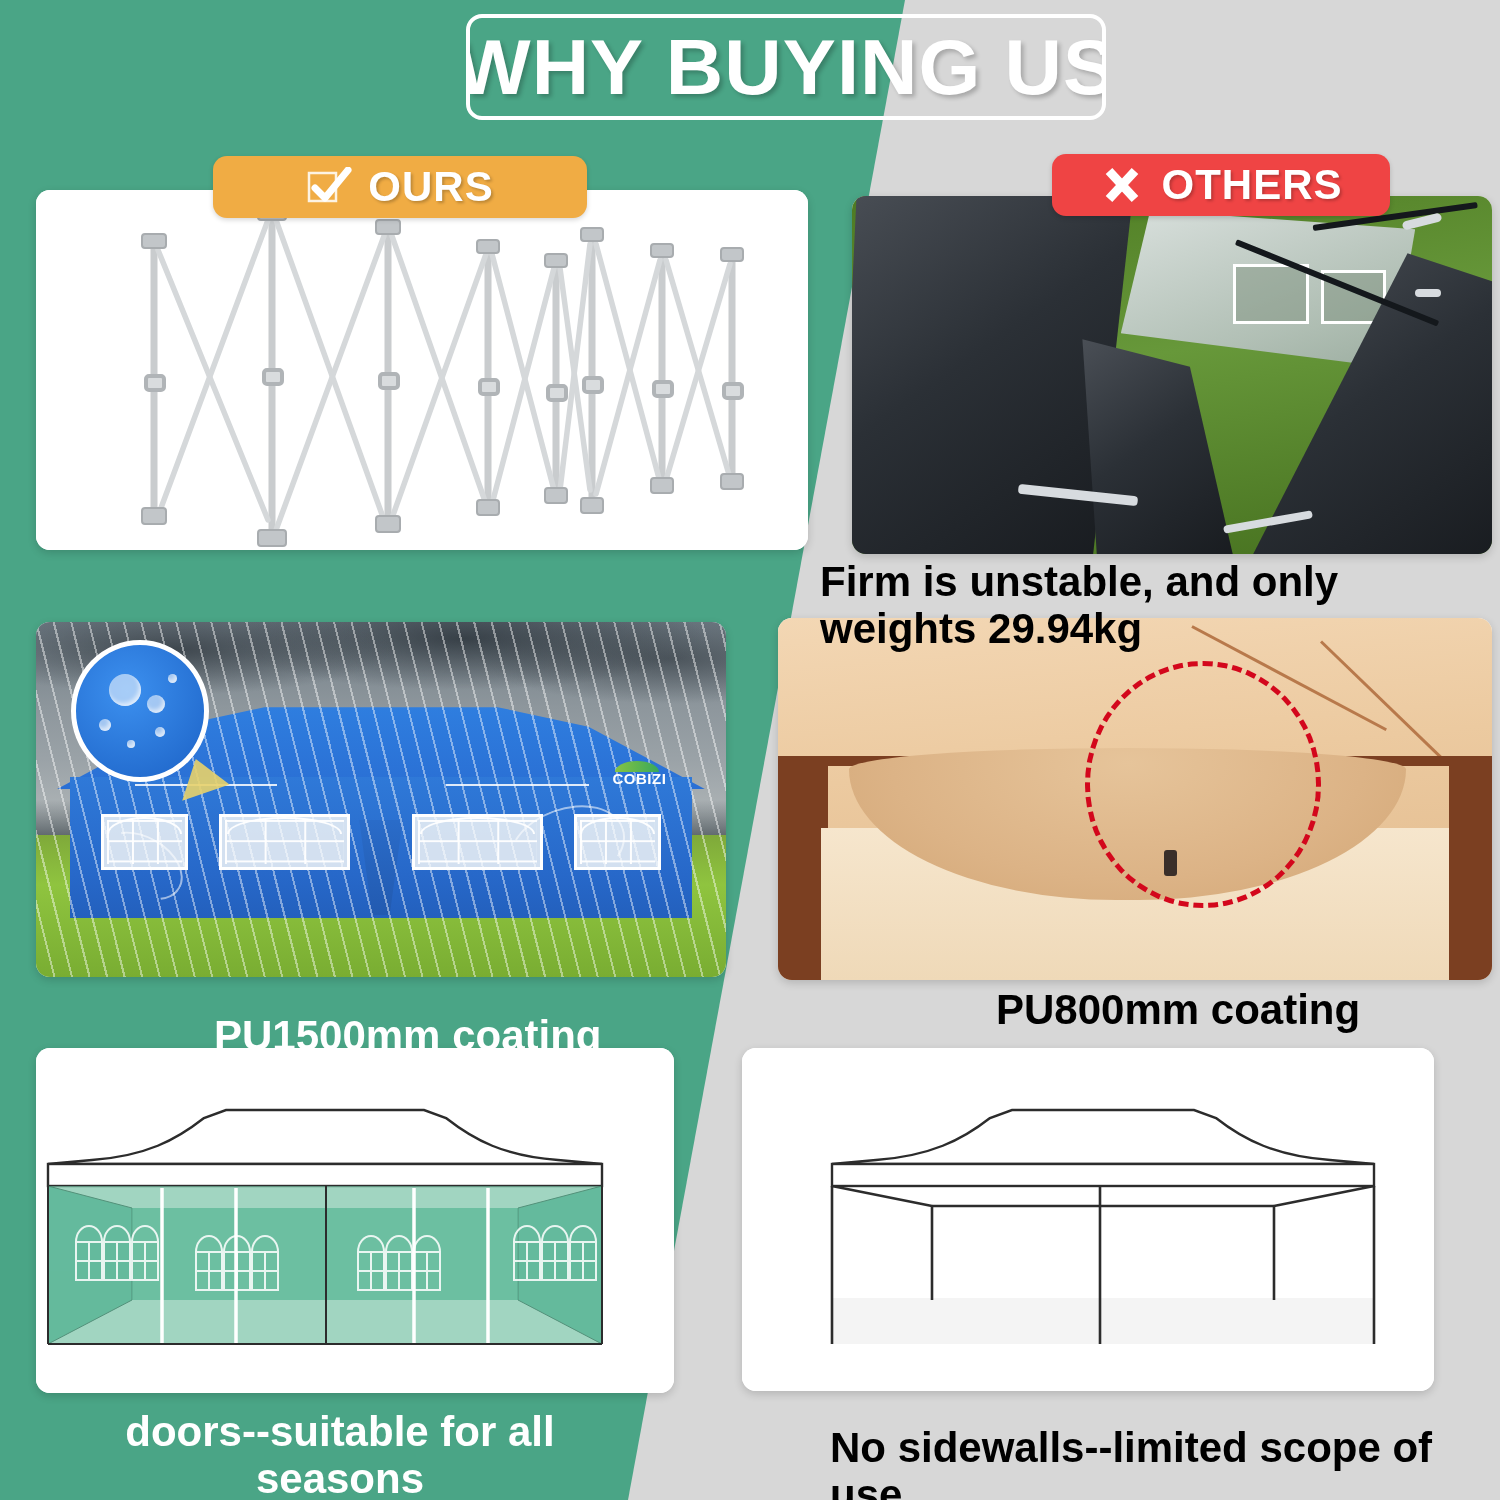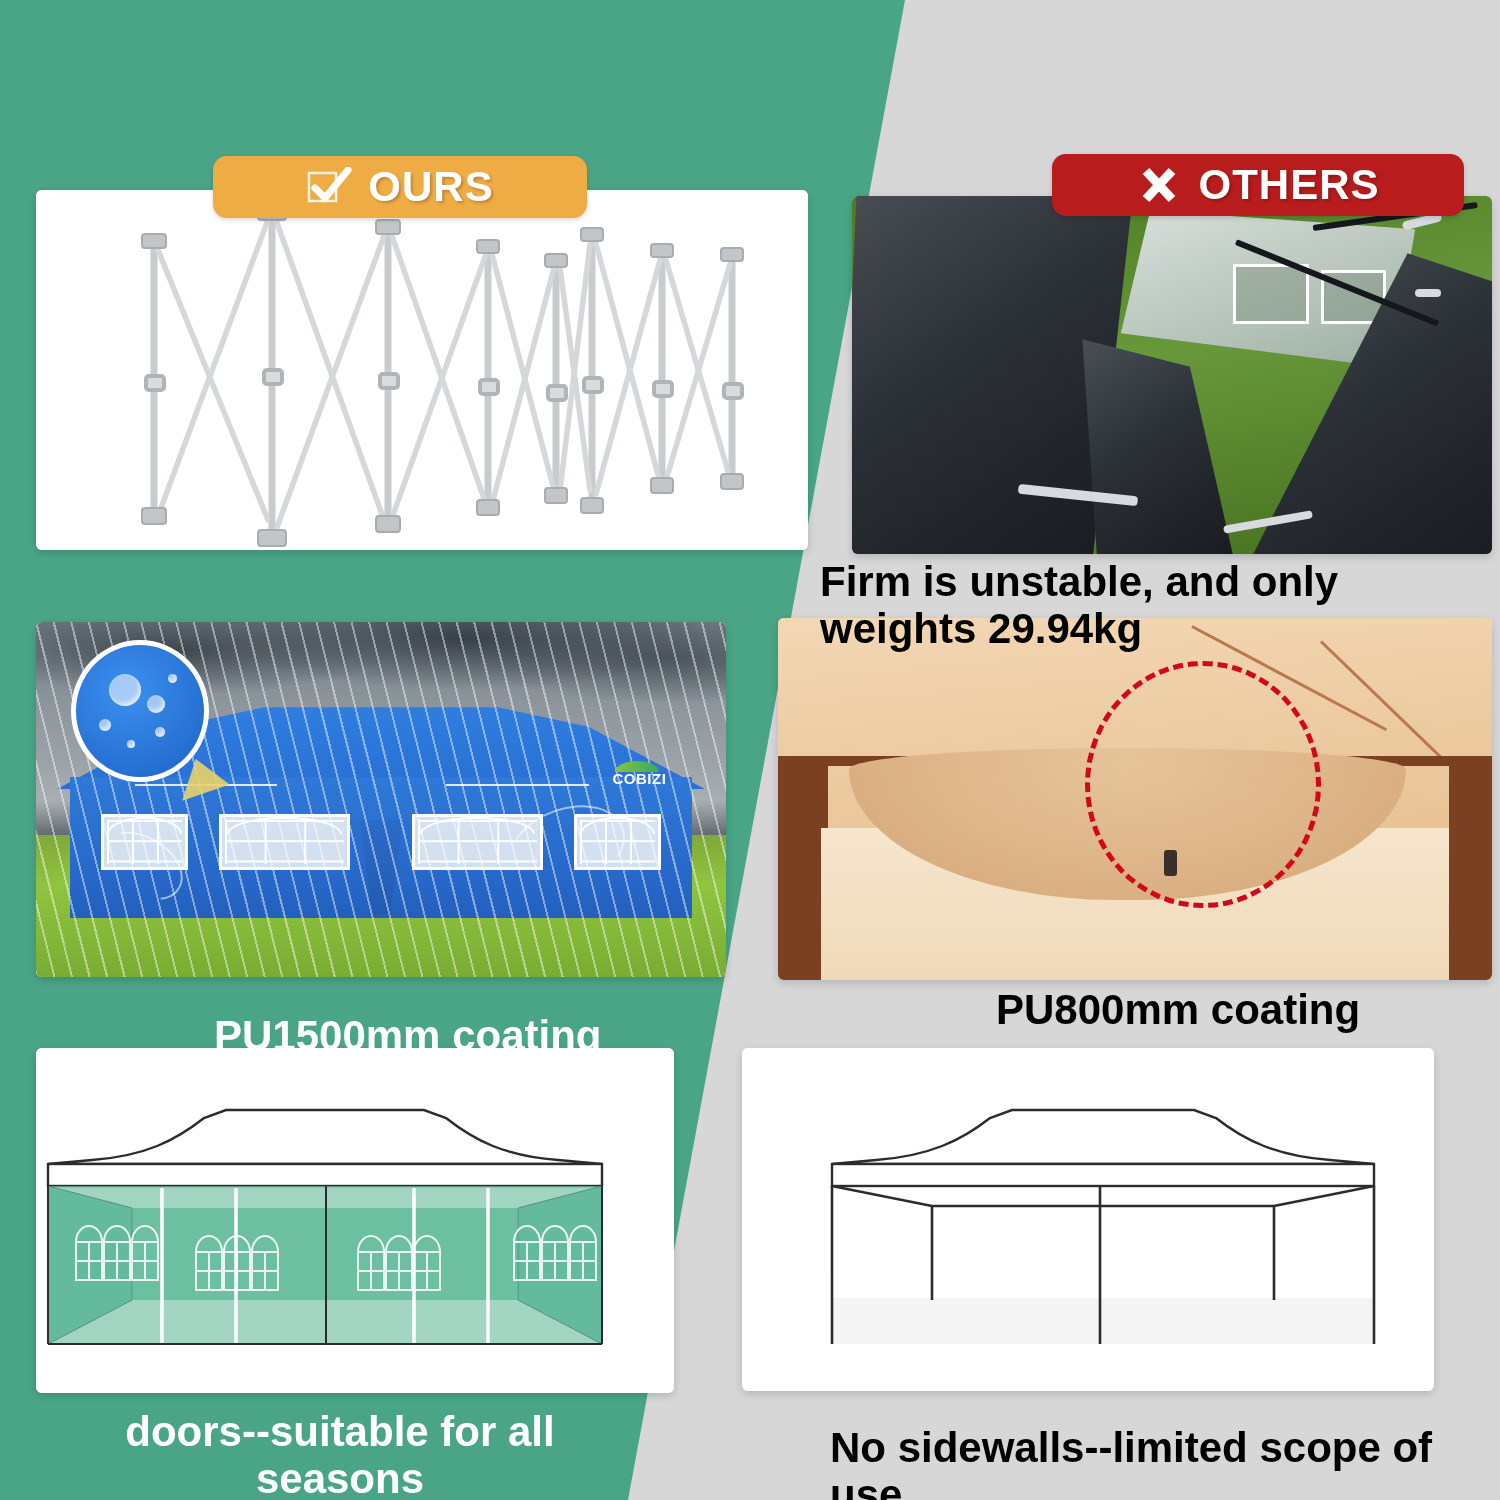--- a/index.html
+++ b/index.html
@@ -71,38 +71,38 @@
   }
   .badge-ours {
     left: 213px;
     top: 156px;
     width: 374px;
     background: #f0ac44;
   }
   .badge-others {
     left: 1052px;
     top: 154px;
-    width: 412px;
-    background: #b91c1c;
+    width: 338px;
+    background: #ef4444;
   }
   .badge-label {
     font-family: "Liberation Sans Narrow", "Liberation Sans", sans-serif;
     font-weight: bold;
     font-size: 42px;
     color: #ffffff;
     letter-spacing: 1px;
     text-shadow: 2px 2px 3px rgba(0,0,0,0.22);
   }
   .check-icon { width: 46px; height: 40px; }
 
   
   .card {
     position: absolute;
     background: #ffffff;
-    border-radius: 6px;
+    border-radius: 14px;
     overflow: hidden;
     box-shadow: 0 3px 8px rgba(0,0,0,0.16);
     text-align: right;
   }
   .card-l1 { left: 36px;  top: 190px;  width: 772px; height: 360px; }
   .card-r1 { left: 852px; top: 196px;  width: 640px; height: 358px; }
   .card-l2 { left: 36px;  top: 622px;  width: 690px; height: 355px; }
   .card-r2 { left: 778px; top: 618px;  width: 714px; height: 362px; }
   .card-l3 { left: 36px;  top: 1048px; width: 638px; height: 345px; }
   .card-r3 { left: 742px; top: 1048px; width: 692px; height: 343px; }
@@ -311,20 +311,23 @@
   .draw-stage { position: absolute; inset: 0; background: #ffffff; }
 </style>
 </head>
 <body>
 
 <div id="page">
 
   <div class="bg-right"></div>
   <div class="bg-left"></div>
 
+  <div class="title-wrap">
+    <span class="title-text">WHY BUYING US</span>
+  </div>
 
   <div class="badge badge-ours">
     <svg class="check-icon" viewBox="0 0 46 40">
       <rect x="3" y="6" width="27" height="28" fill="none" stroke="#ffffff" stroke-width="2.5" opacity="0.85"></rect>
       <path d="M9 21 L19 31 L42 3" fill="none" stroke="#ffffff" stroke-width="7" stroke-linecap="round" stroke-linejoin="round"></path>
     </svg>
     <span class="badge-label">OURS</span>
   </div>
 
   <div class="badge badge-others">

